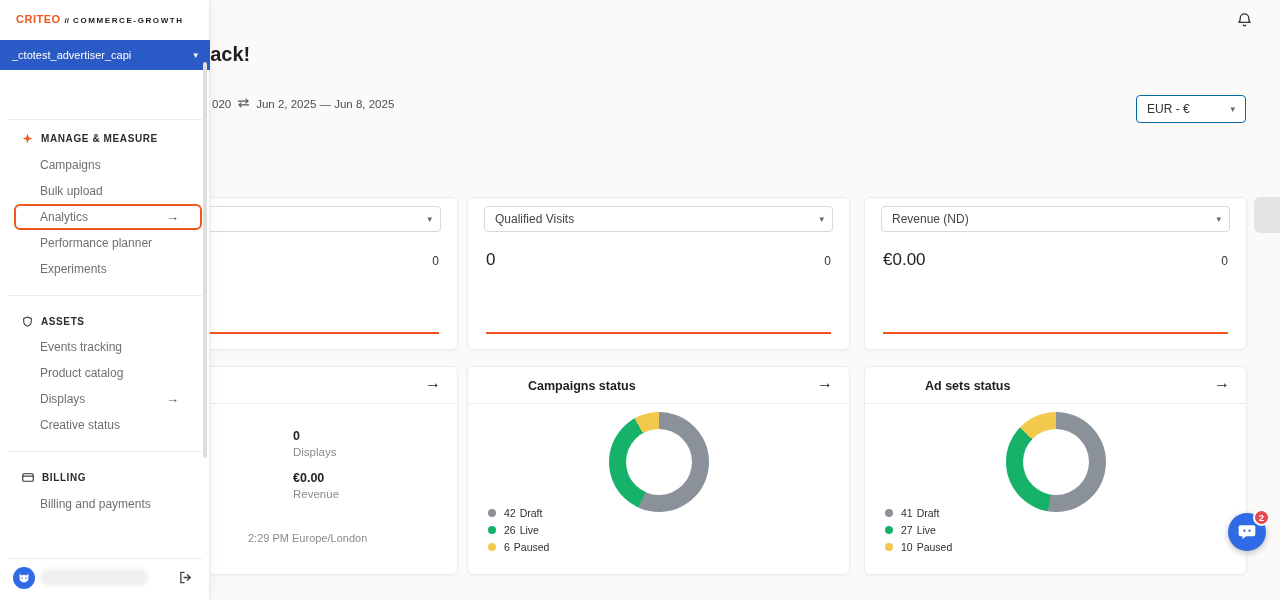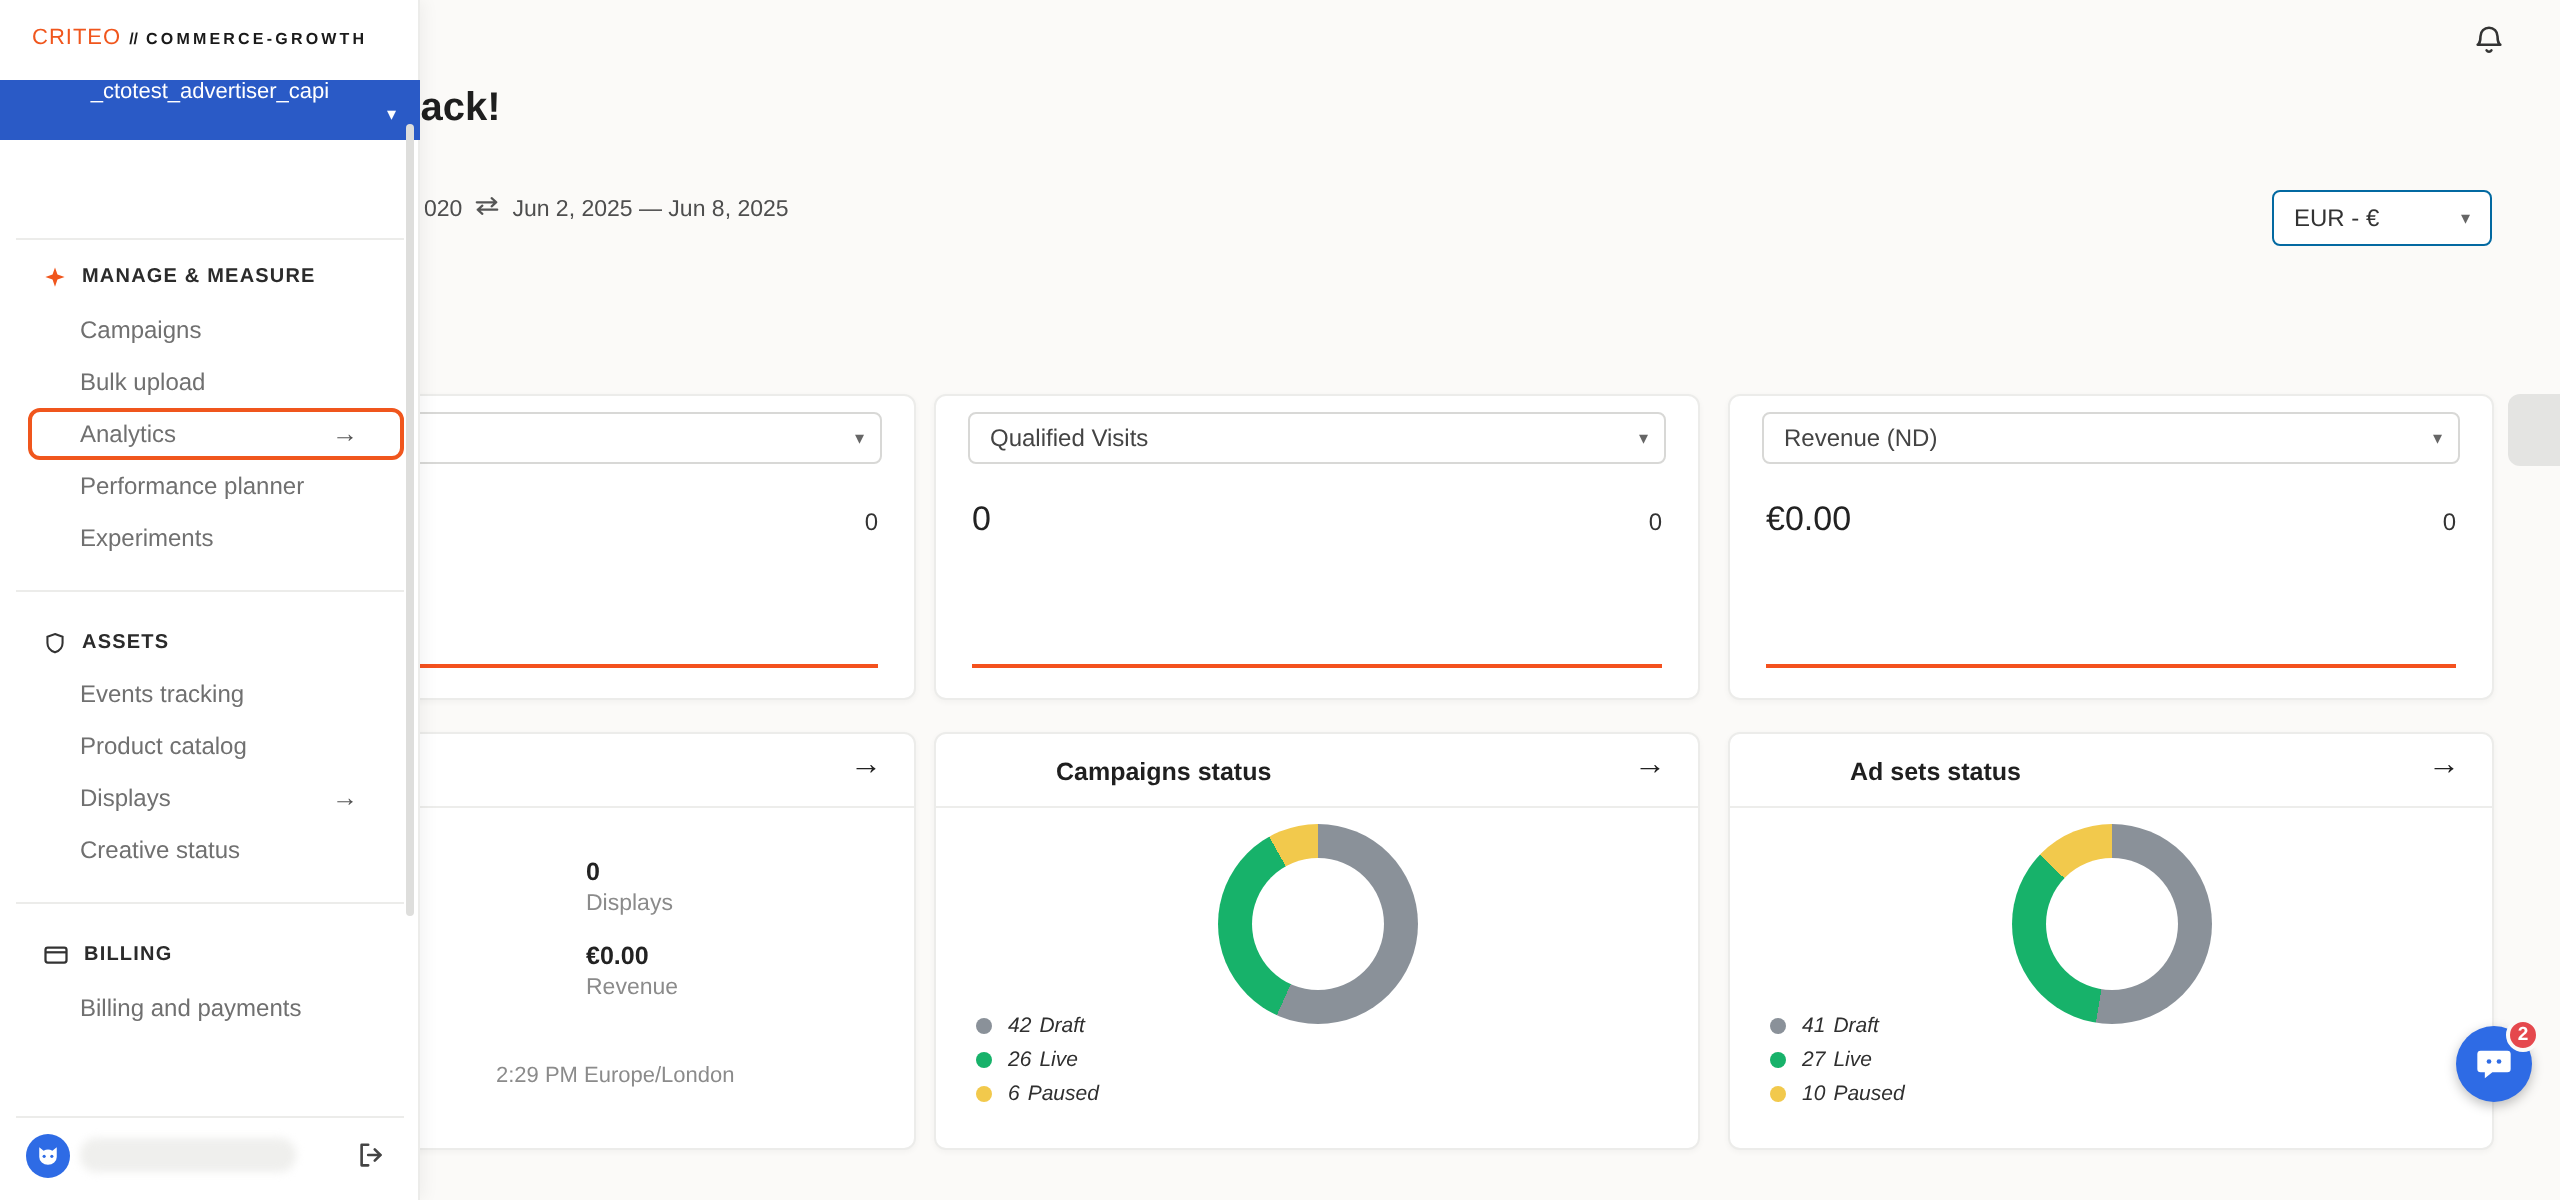--- a/index.html
+++ b/index.html
@@ -35,44 +35,44 @@
   .panel-title { position:absolute; left:20px; top:12px; font-size:12.5px; font-weight:700; color:#1F1F1F;margin-left:40px; }
   .panel-arrow { position:absolute; right:16px; top:7px; font-size:16px; color:#222; cursor:pointer; }
 
   .stats { position:absolute; left:222px; top:62px; }
   .stat-value { font-size:12.5px; font-weight:700; color:#222; }
   .stat-label { font-size:11.5px; color:#8B8B8B; margin:3px 0 13px; }
   .timestamp { position:absolute; left:177px; top:165px; font-size:11px; color:#8B8B8B; white-space:nowrap; }
 
   .donut { position:absolute; left:50%; top:45px; width:100px; height:100px; margin-left:-50px; border-radius:50%; }
   .donut .hole { position:absolute; inset:17px; background:#fff; border-radius:50%; }
-  .legend { position:absolute; left:20px; top:139px;font-style:italic; }
+  .legend { position:absolute; left:20px; top:139px; }
   .legend-row { display:flex; align-items:center; height:13px; margin-bottom:4px; }
   .dot { width:8px; height:8px; border-radius:50%; margin-right:8px; flex:0 0 auto; }
   .legend-count { font-size:10.5px; color:#2F2F2F; margin-right:4px; }
   .legend-label { font-size:10.5px; color:#2F2F2F; }
 
   .chat { position:absolute; left:1228px; top:513px; width:38px; height:38px; border-radius:50%;
           background:#2E6BE5; display:flex; align-items:center; justify-content:center;
           box-shadow:0 2px 6px rgba(0,0,0,.25); cursor:pointer; z-index:15; }
   .chat-badge { position:absolute; top:-4px; right:-4px; width:17px; height:17px; border-radius:50%;
                 background:#E5484D; border:2px solid #FBFAF8; color:#fff; font-size:9.5px; font-weight:700;
                 display:flex; align-items:center; justify-content:center; }
   .floating-tab { position:absolute; right:0; top:197px; width:26px; height:36px; background:#E4E4E2;
                   border-radius:6px 0 0 6px; z-index:5; cursor:pointer; }
 
   
   .sidebar { position:absolute; left:0; top:0; width:210px; height:600px; background:#fff; z-index:20;
              border-right:1px solid #ECECEA; box-shadow:2px 0 8px rgba(0,0,0,.05); }
   .logo { position:absolute; left:16px; top:13px; display:flex; align-items:baseline; white-space:nowrap; }
-  .logo-name { color:#F0561D; font-size:11px; font-weight:400; letter-spacing:0.5px; }
+  .logo-name { color:#F0561D; font-size:11px; font-weight:700; letter-spacing:0.5px; }
   .logo-sep  { color:#1A1A1A; font-size:8px; margin:0 4px; font-weight:700; }
   .logo-suite{ color:#1A1A1A; font-size:8px; font-weight:700; letter-spacing:1.6px; }
   .adv-bar { position:absolute; left:0; top:40px; width:210px; height:30px; background:#2A5AC6; color:#fff;
-             display:flex; align-items:center; padding:0 12px; font-size:11px; cursor:pointer;flex-direction:column; }
+             display:flex; align-items:center; padding:0 12px; font-size:11px; cursor:pointer; }
   .adv-bar .caret { color:#fff; margin-left:auto; }
   .home-item { position:absolute; left:8px; top:80px; width:194px; height:26px; background:#E8F1FA;
                border-radius:4px; display:flex; align-items:center; padding:0 0 0 16px; gap:10px;
                color:#2E6BD6; font-size:12px; font-weight:500; cursor:pointer; }
   .divider { position:absolute; left:8px; width:194px; height:1px; background:#ECECEA; }
   .side-header { position:absolute; left:22px; height:14px; display:flex; align-items:center; gap:8px;
                  font-size:10px; font-weight:700; letter-spacing:0.6px; color:#2B2B2B; }
   .side-item { position:absolute; left:40px; height:26px; line-height:26px; font-size:12px; color:#707070;
                cursor:pointer; white-space:nowrap; }
   .hl-box { position:absolute; left:14px; top:204px; width:188px; height:26px; border:2px solid #F0561D;

